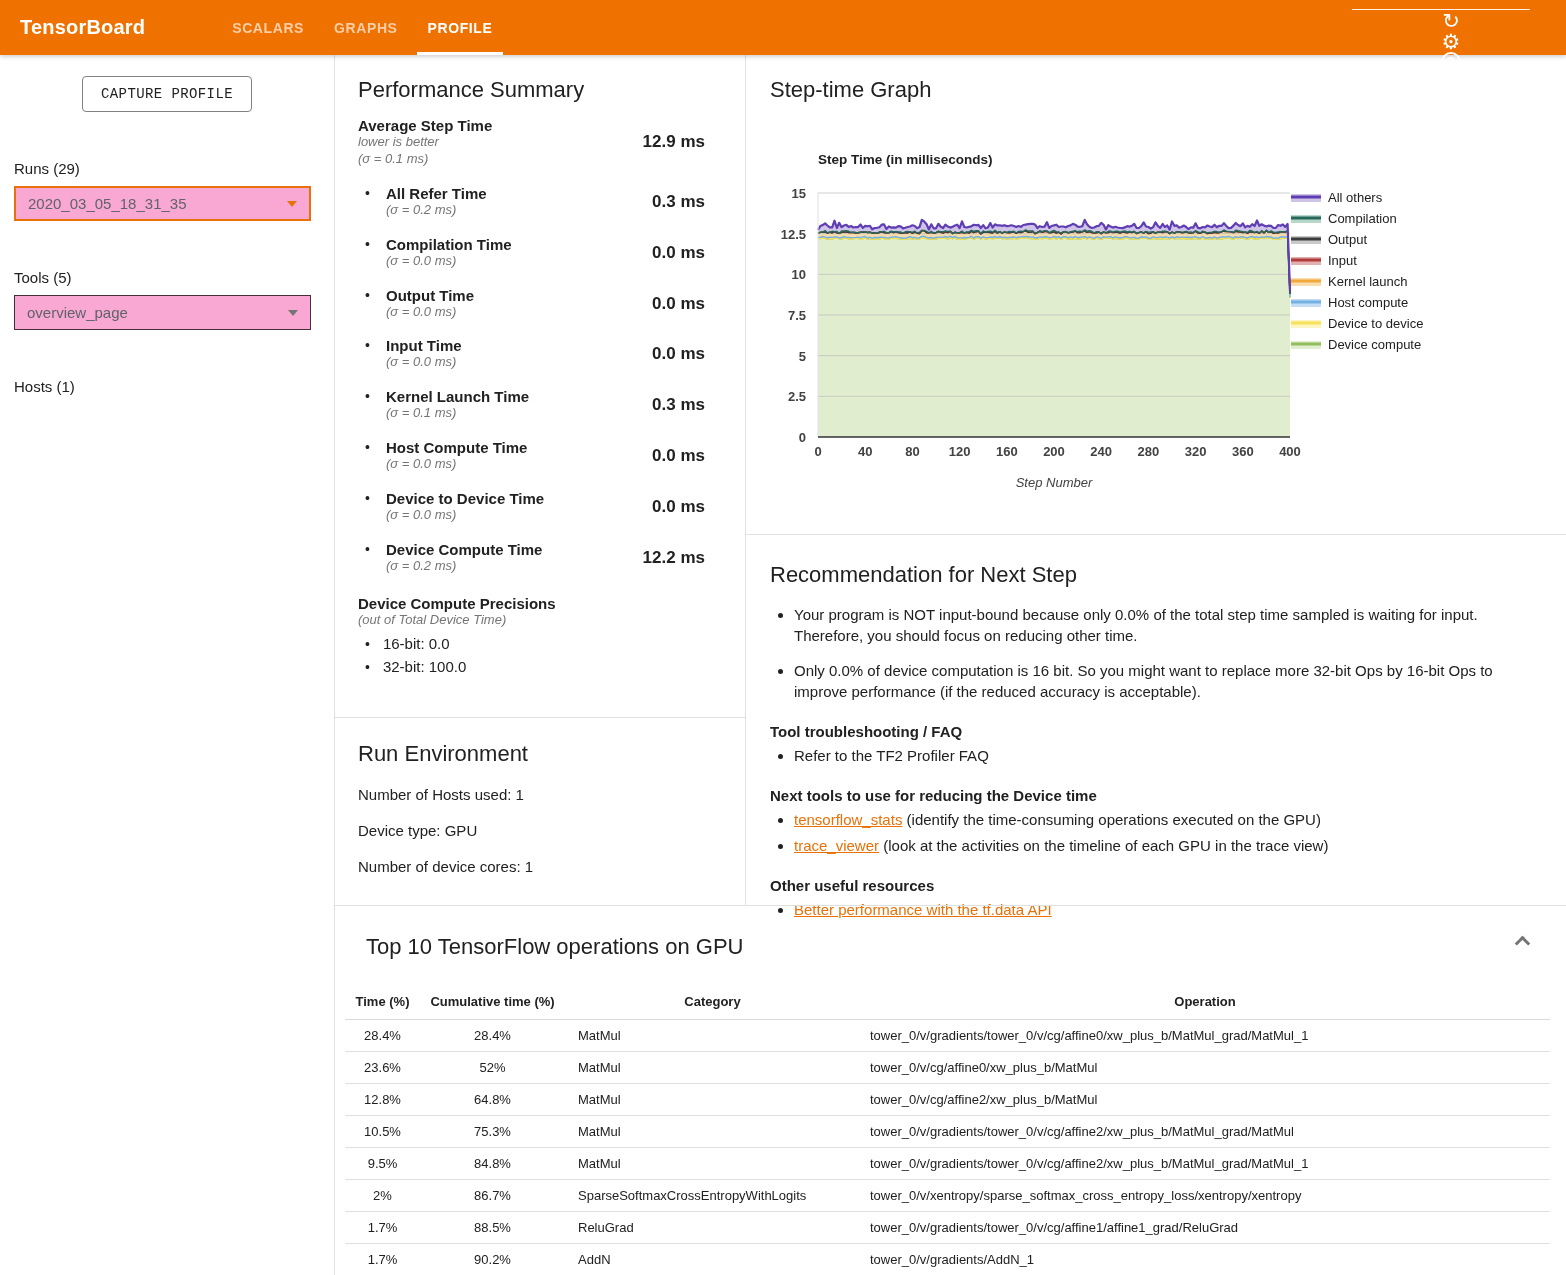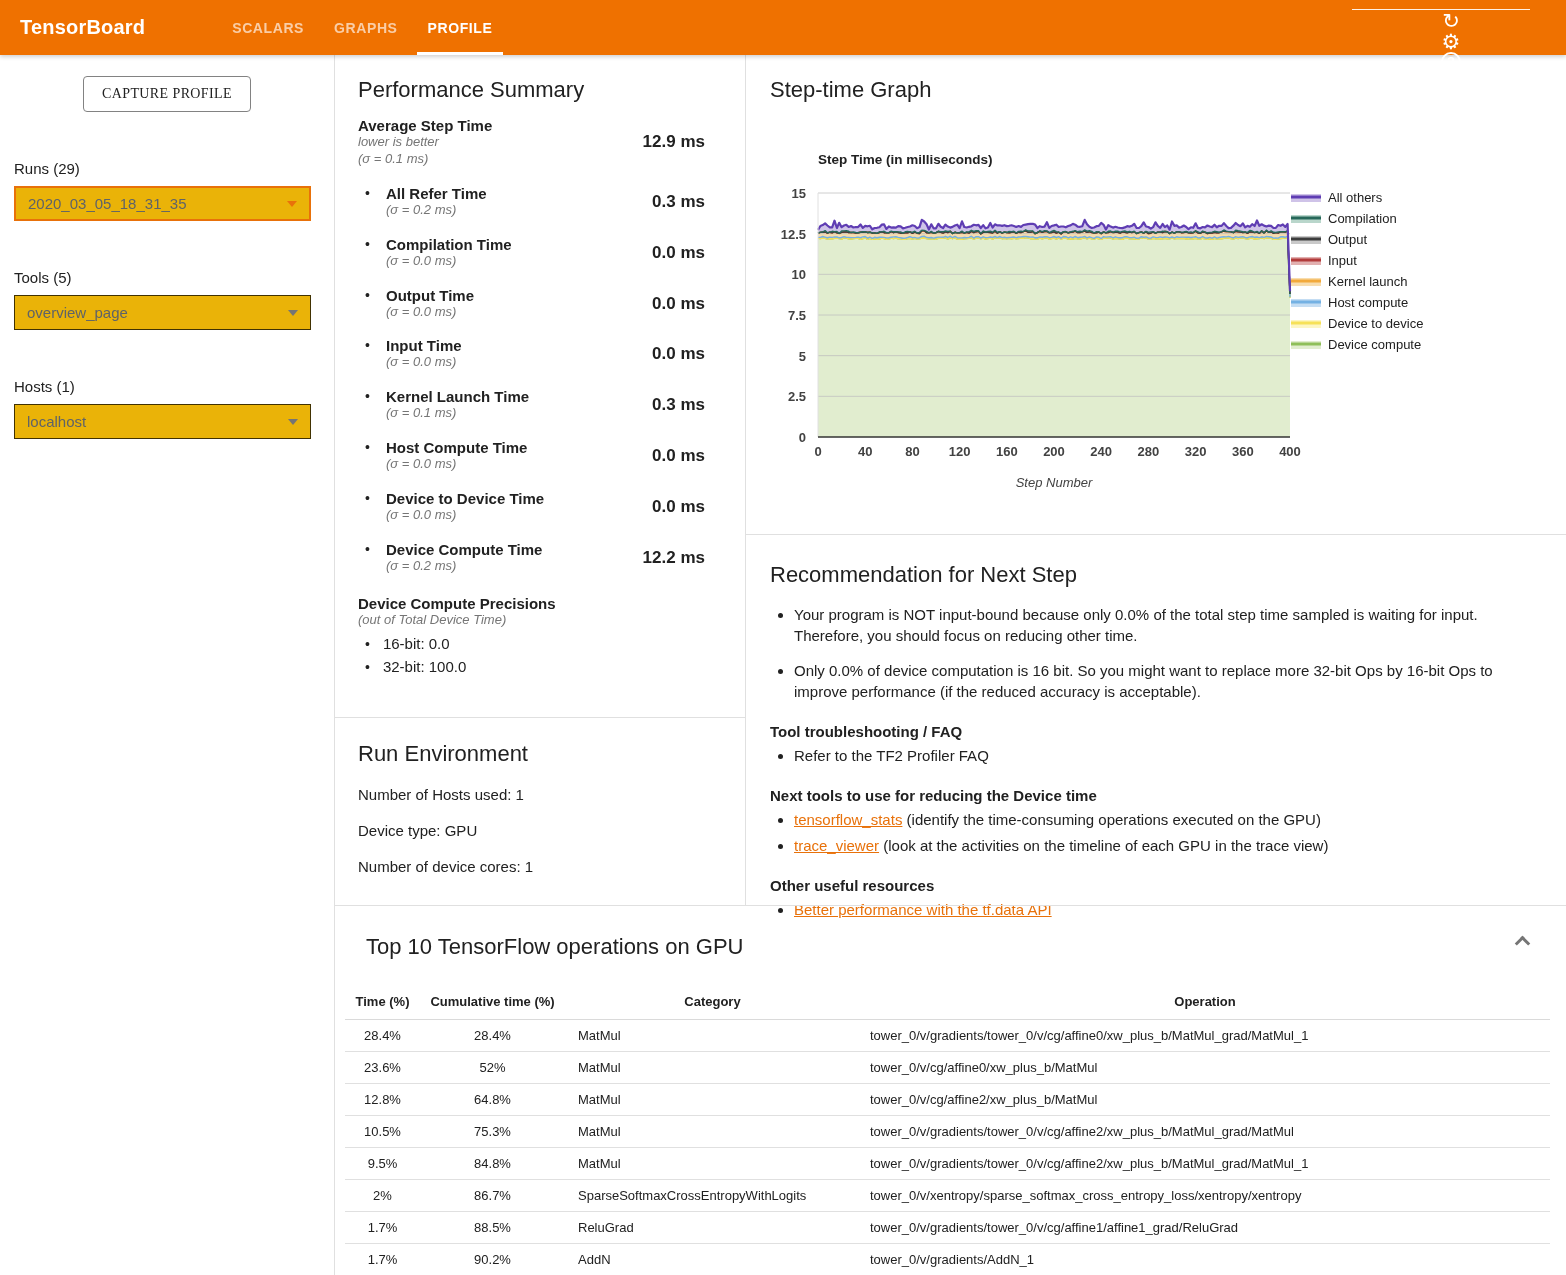--- a/index.html
+++ b/index.html
@@ -31,24 +31,24 @@
   .page{display:flex;height:1220px;}
   .sidebar{width:335px;border-right:1px solid #e0e0e0;flex:none;}
   .main{flex:1;display:flex;flex-direction:column;}
   .row1{display:flex;height:850px;}
   .perf-col{width:411px;border-right:1px solid #e0e0e0;flex:none;}
   .right-col{flex:1;}
 
   
   .capture-btn{display:block;margin:21px auto 0;background:#fff;border:1px solid #828282;
     border-radius:4px;padding:9px 18px;font-size:14px;letter-spacing:.4px;color:#212121;
-    font-family:Liberation Serif, serif;cursor:pointer;}
+    font-family:Liberation Mono, monospace;cursor:pointer;}
   .side-label{margin:48px 0 0 14px;font-size:15px;color:#212121;}
   .select-box{margin:9px 23px 0 14px;height:35px;border:1px solid rgba(0,0,0,.72);
-    display:flex;align-items:center;justify-content:space-between;padding:0 12px;cursor:pointer;background:#eab308;}
+    display:flex;align-items:center;justify-content:space-between;padding:0 12px;cursor:pointer;background:#f9a8d4;}
   .select-box.highlight{border:2px solid #e8710a;}
   .sel-value{font-size:15px;color:#5f6368;}
 
   
   h2{font-size:22px;font-weight:400;margin:0;color:#212121;}
   .perf-summary{height:663px;padding:22px 40px 0 23px;border-bottom:1px solid #e0e0e0;}
   .ps-avg{display:flex;margin-top:14px;}
   .ps-label{font-size:15px;font-weight:bold;color:#212121;}
   .ps-note{font-size:13px;font-style:italic;color:#757575;line-height:1.3;}
   .ps-value{font-size:17px;font-weight:bold;margin-left:auto;align-self:center;white-space:nowrap;}
@@ -123,24 +123,20 @@
         <div class="select-box highlight">
           <span class="sel-value">2020_03_05_18_31_35</span>
           <span class="caret caret-orange"></span>
         </div>
         <div class="side-label">Tools (5)</div>
         <div class="select-box">
           <span class="sel-value">overview_page</span>
           <span class="caret caret-gray"></span>
         </div>
         <div class="side-label">Hosts (1)</div>
-        <div class="select-box">
-          <span class="sel-value">localhost</span>
-          <span class="caret caret-gray"></span>
-        </div>
       </div>
   </aside>
 
   <div class="main">
     <div class="row1">
       <section class="perf-col">
         <div class="perf-summary">
           <h2>Performance Summary</h2>
           <div class="ps-avg">
             <div>

